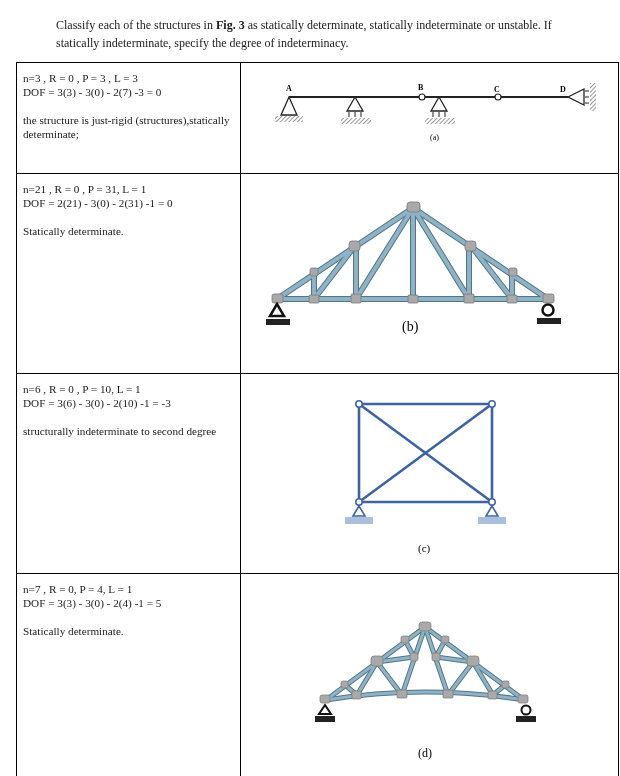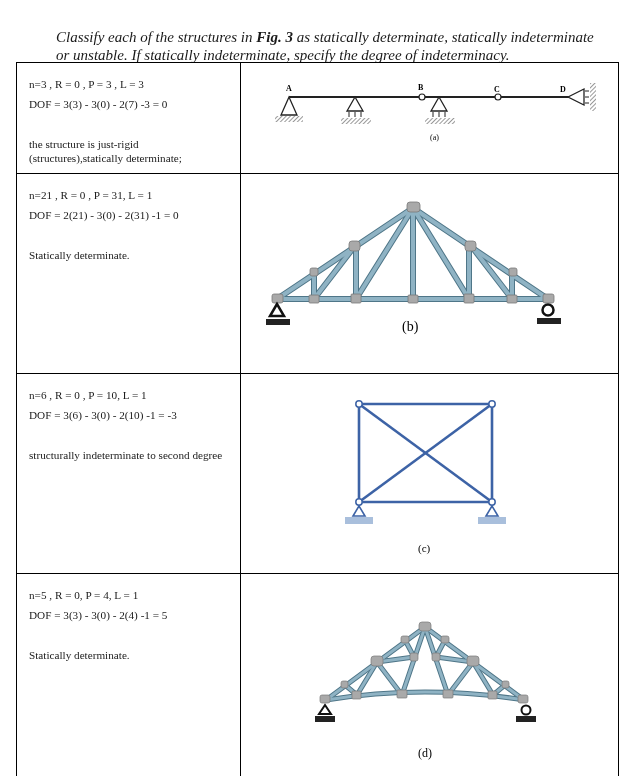--- a/index.html
+++ b/index.html
@@ -1,34 +1,34 @@
 <!DOCTYPE html>
 <html><head>
 <meta charset="utf-8">
 <style>
   html, body { margin: 0; padding: 0; background: #ffffff; }
   body {
     width: 620px; height: 776px; overflow: hidden; position: relative;
     font-family: "Liberation Serif", "DejaVu Serif", serif; color: #1a1a1a;
   }
   .intro {
-    position: absolute; left: 56px; top: 28px; width: 540px;
-    font-size: 15px; line-height: 18px; font-style: italic;
+    position: absolute; left: 56px; top: 16px; width: 540px;
+    font-size: 12px; line-height: 18px;
   }
   .intro b { font-weight: bold; }
   table.grid {
     position: absolute; left: 16px; top: 62px;
     border-collapse: collapse; table-layout: fixed;
   }
   table.grid td {
     border: 1.5px solid #000; vertical-align: top; padding: 0;
   }
   td.txt { width: 211px; padding: 8px 6px 0 6px !important; font-size: 11.2px; line-height: 14px; }
   td.fig { width: 377px; position: relative; }
-  .txt p { margin: 6px; }
+  .txt p { margin: 0; }
   .txt .gap { height: 14px; }
   svg { display: block; }
   .cap { font-family: "Liberation Serif", serif; }
 </style>
 </head>
 <body>
 
 <div class="intro">
   <span>Classify each of the structures in </span><b>Fig. 3</b><span> as statically determinate, statically indeterminate or unstable. If statically indeterminate, specify the degree of indeterminacy.</span>
 </div>
@@ -188,21 +188,21 @@
           <polygon points="251,132 245,142 257,142" fill="#fff" stroke="#3d63a6" stroke-width="1.6"></polygon>
           <rect x="237" y="143" width="28" height="7" fill="#a9bfdc"></rect>
         </g>
         <text class="cap" x="177" y="178" font-size="11">(c)</text>
       </svg>
     </td>
   </tr>
 
   <tr style="height:207px">
     <td class="txt">
-      <p>n=5 , R = 0, P = 4, L = 1</p>
+      <p>n=7 , R = 0, P = 4, L = 1</p>
       <p>DOF = 3(3) - 3(0) - 2(4) -1 = 5</p>
       <div class="gap"></div>
       <p>Statically determinate.</p>
     </td>
     <td class="fig">
       <svg width="377" height="207">
         <g fill="none" stroke="#4f7688" stroke-width="5" stroke-linecap="round">
           <path d="M85,126 Q184,110 283,126"></path>
           <line x1="85" y1="126" x2="184" y2="53"></line>
           <line x1="283" y1="126" x2="184" y2="53"></line>

